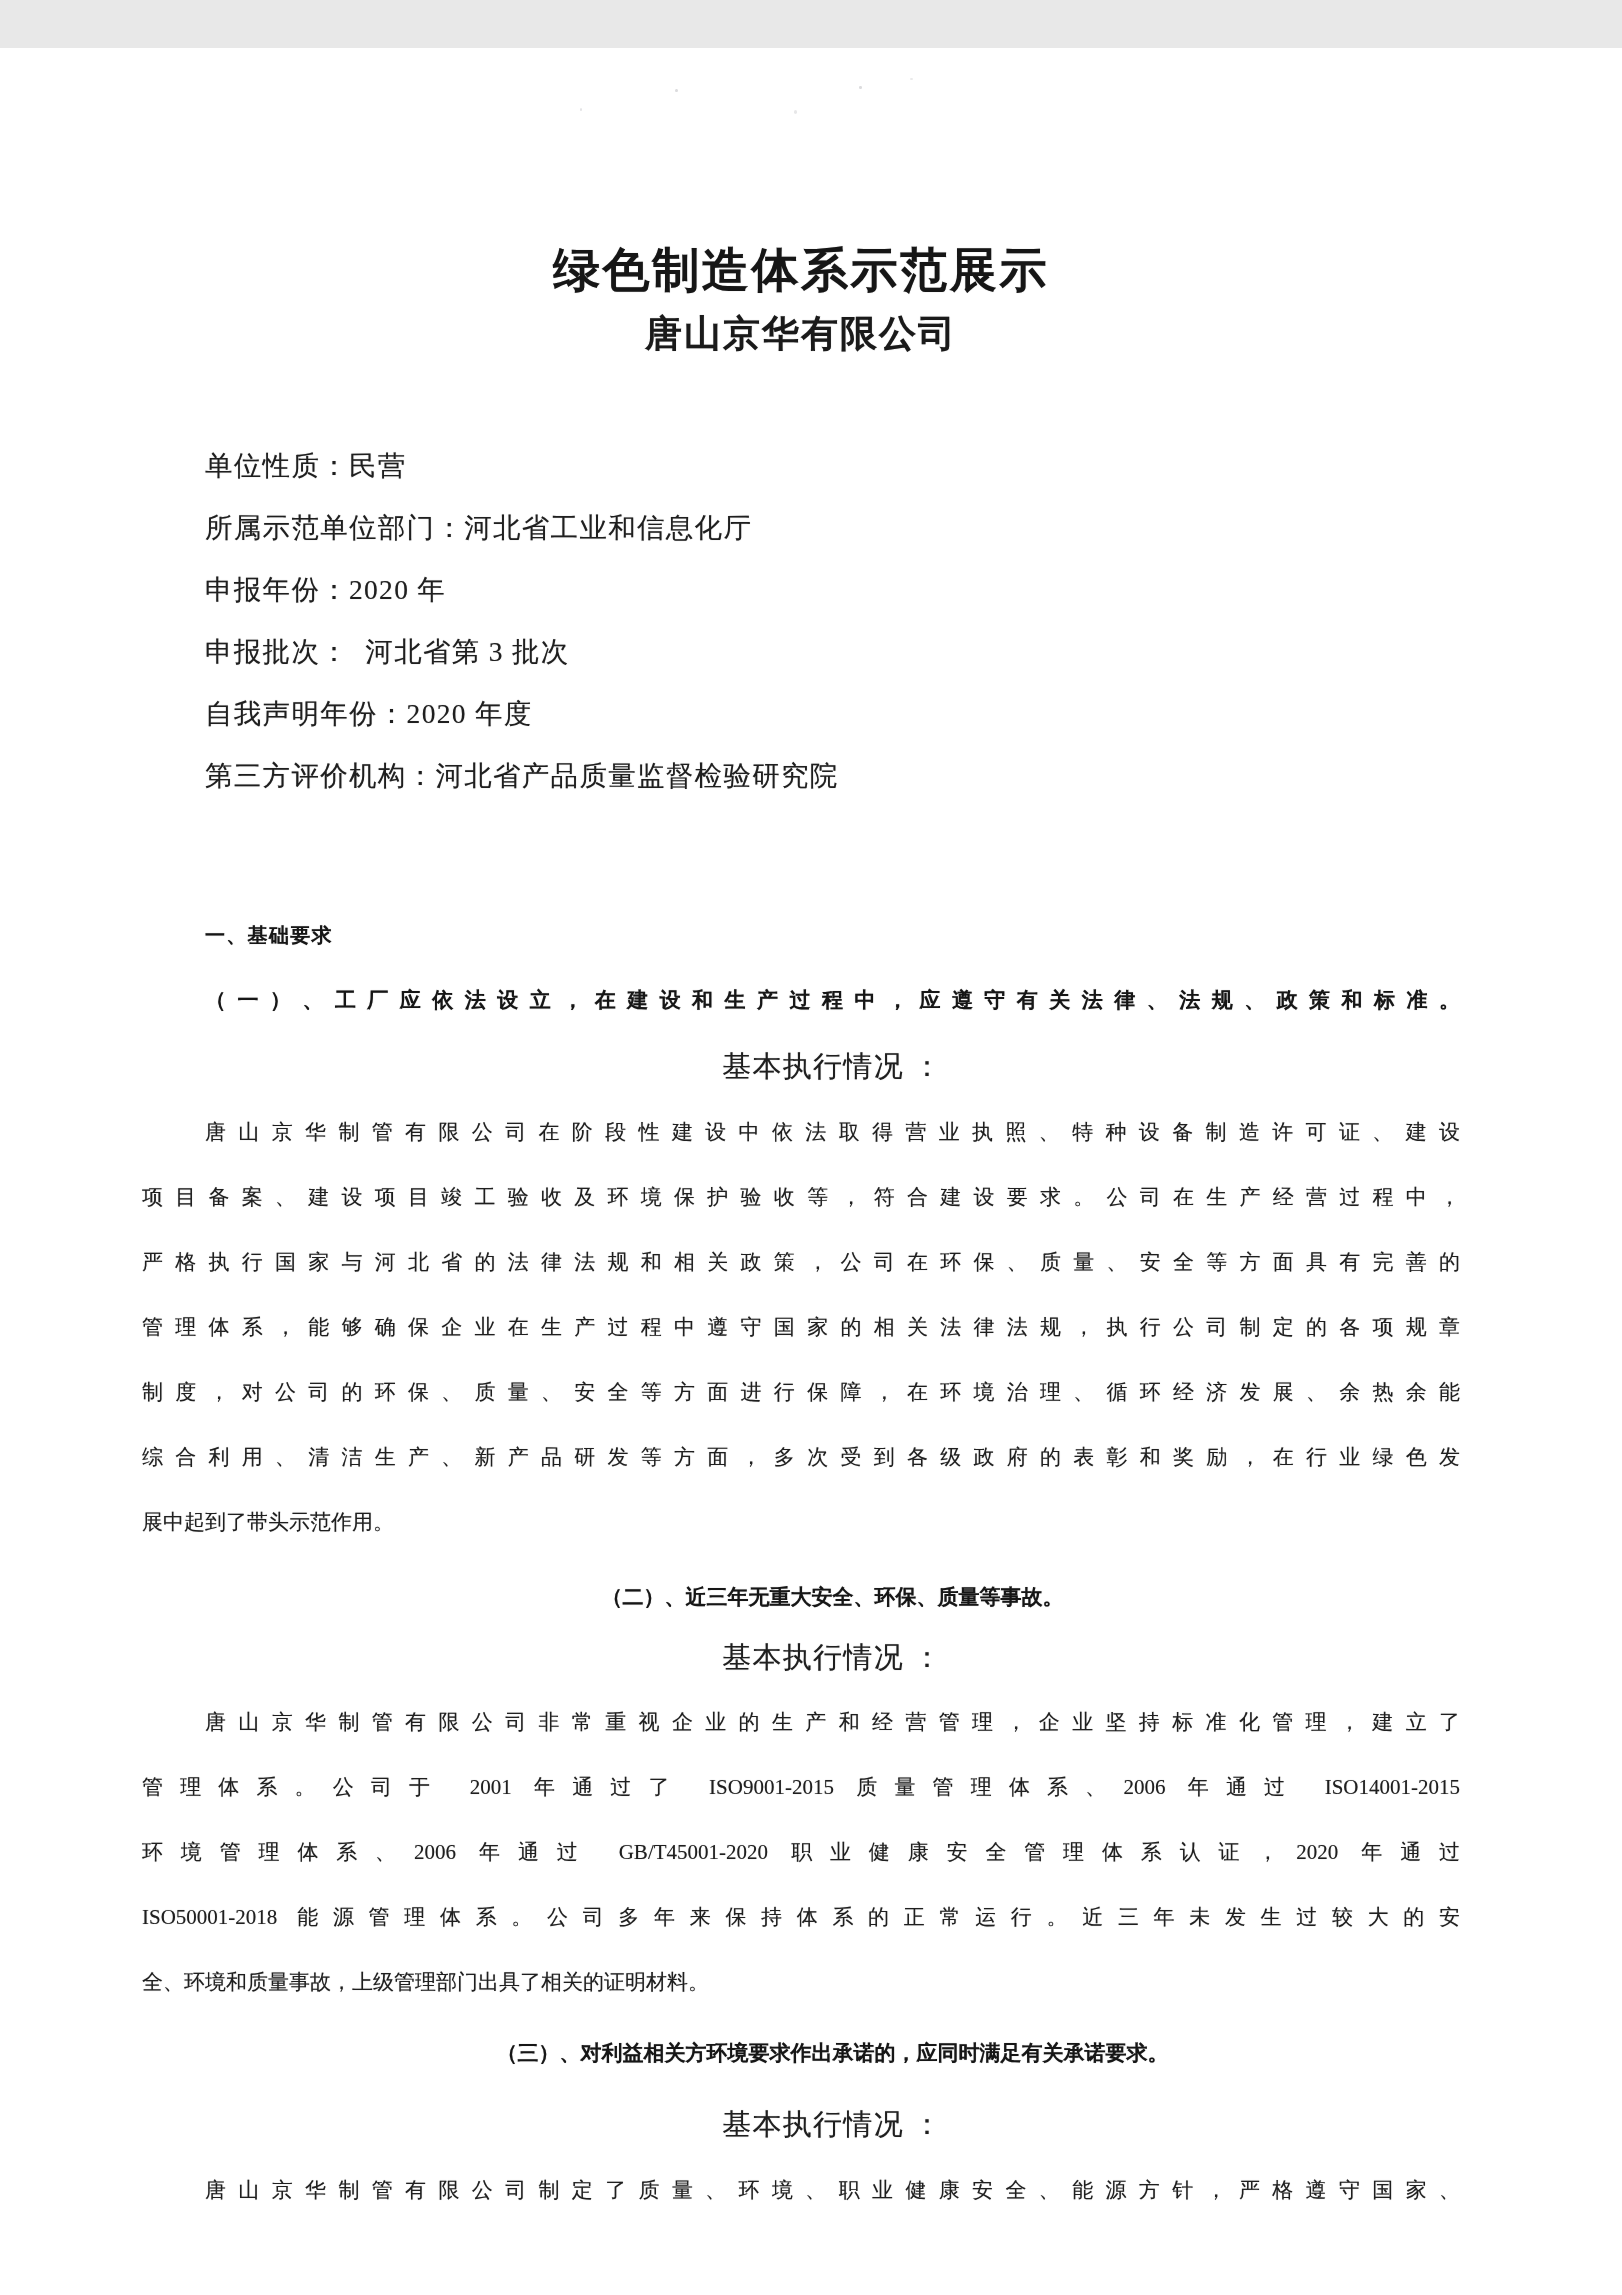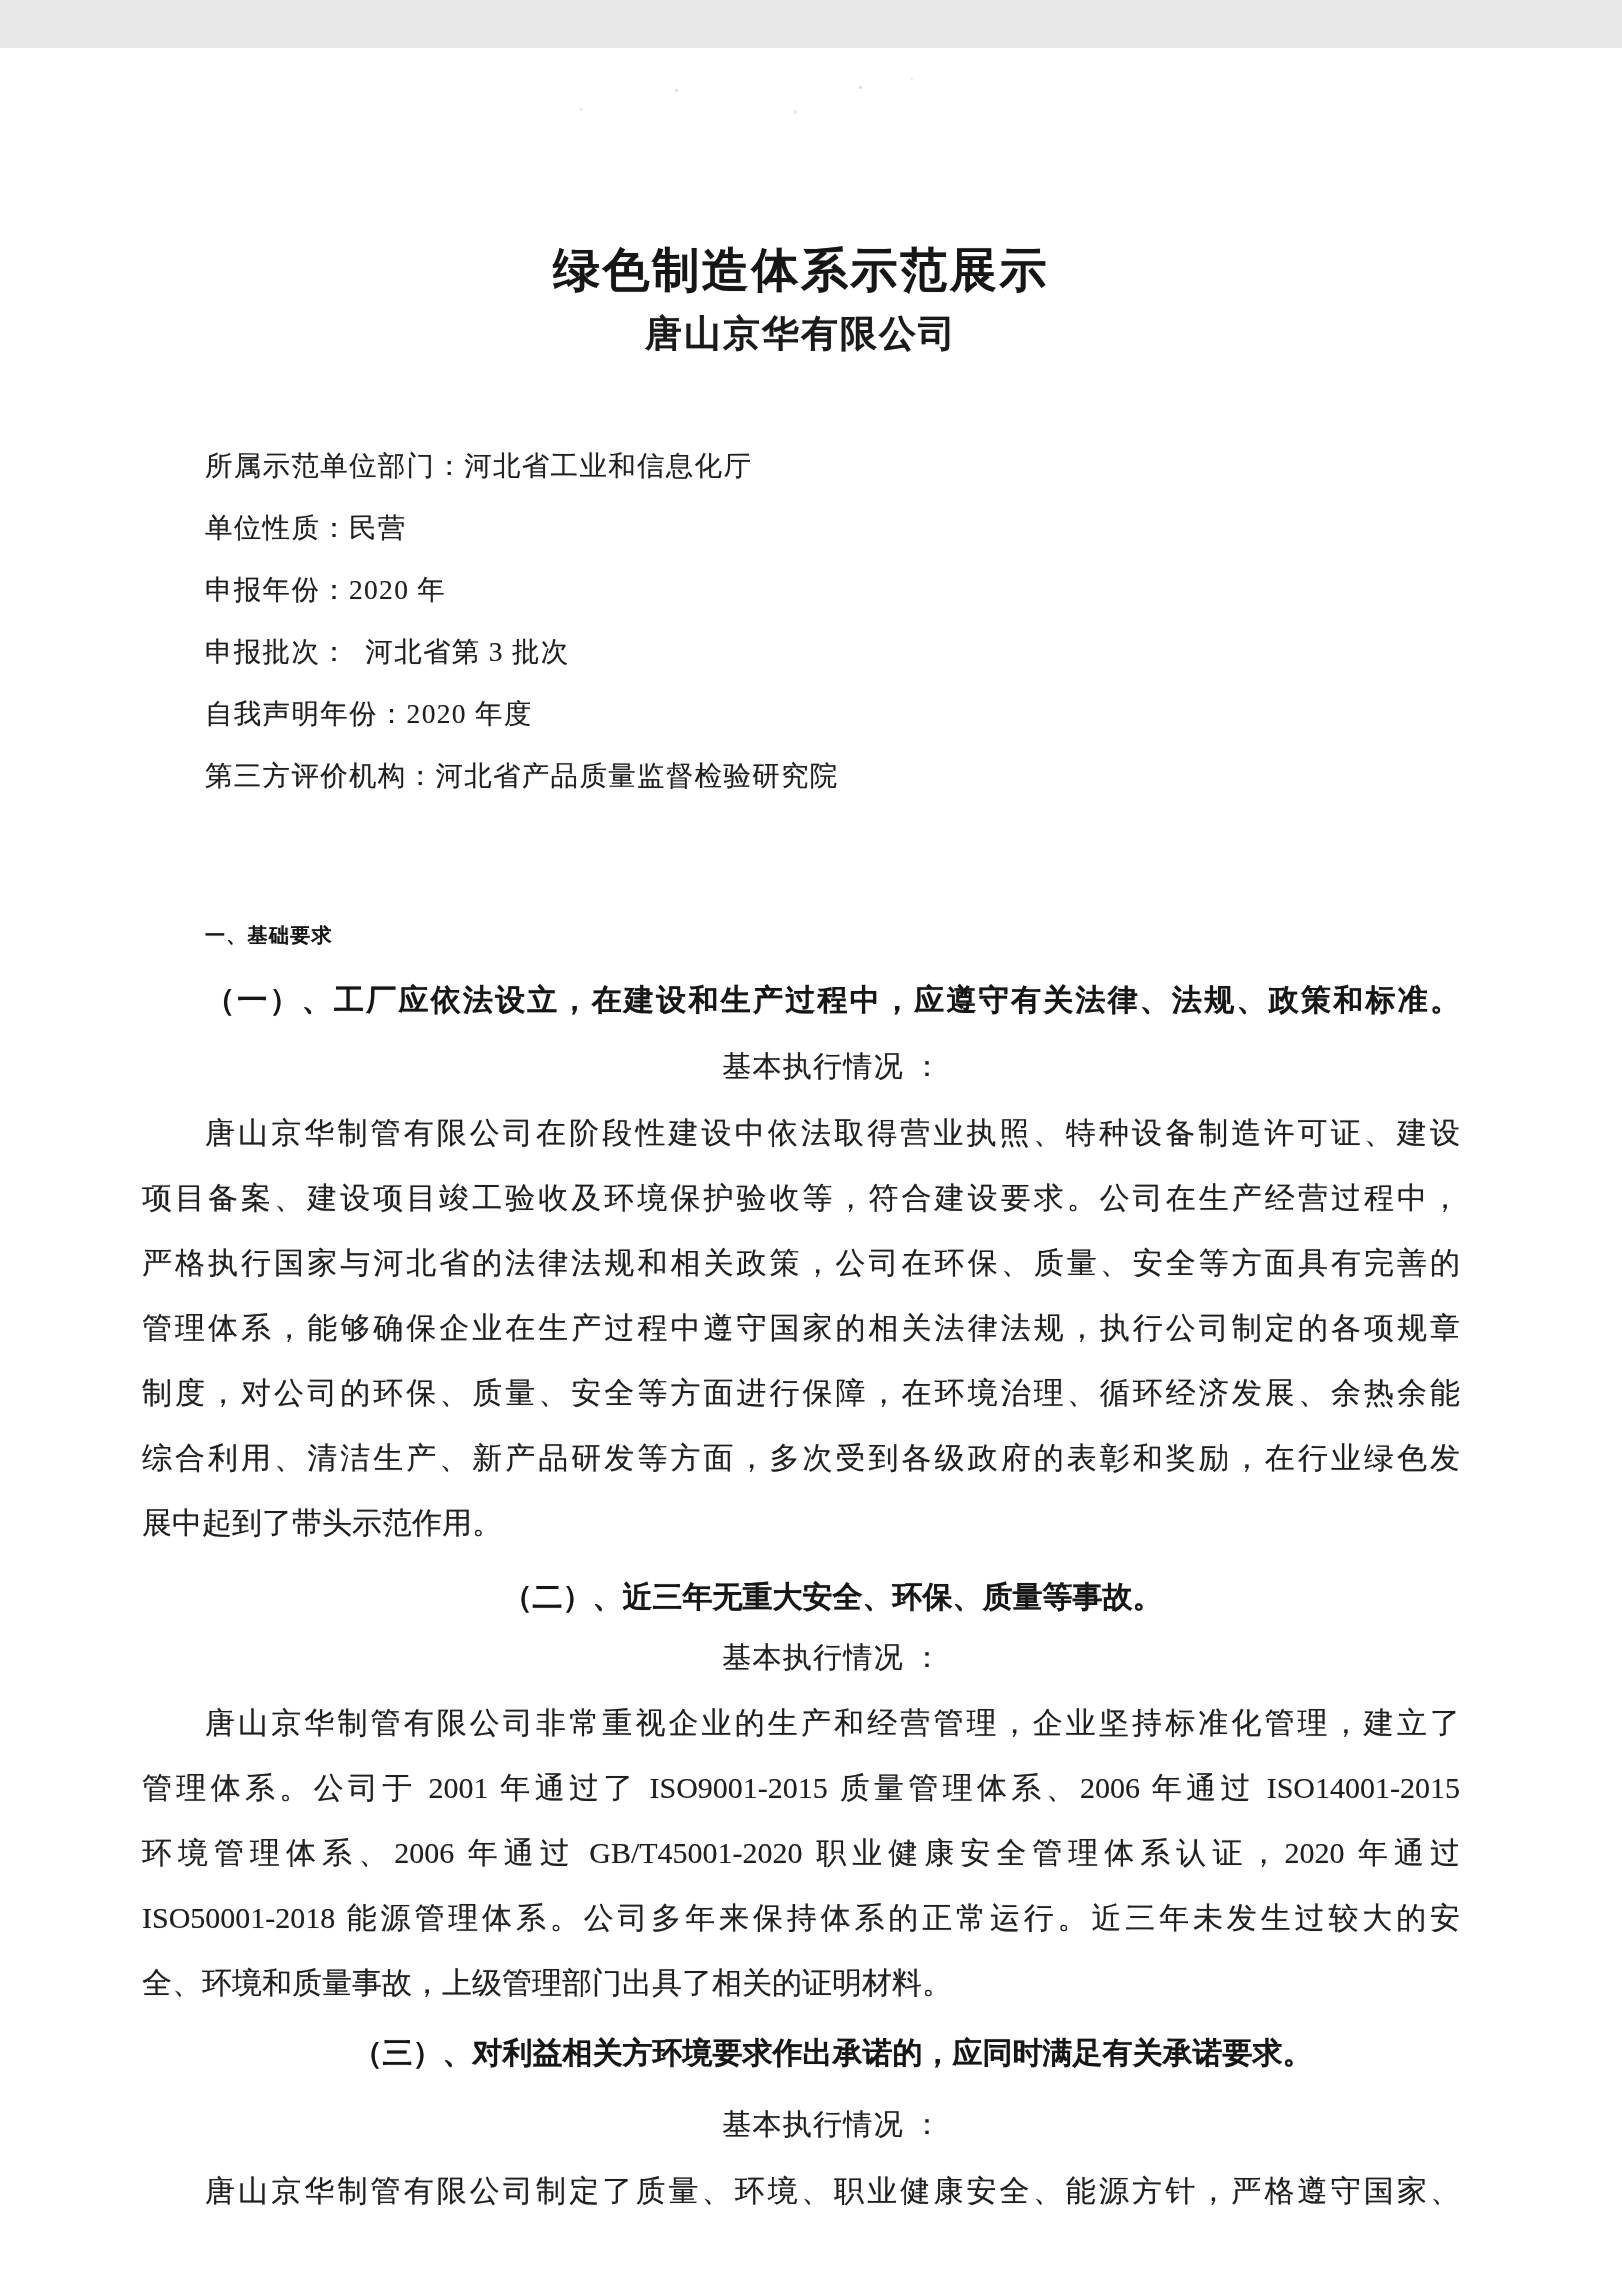--- a/index.html
+++ b/index.html
@@ -39,21 +39,21 @@
     padding-left:63px;
   }
   .meta-line{
     height:62px;line-height:62px;
     font-size:27.5px;letter-spacing:1.3px;
     white-space:pre;
   }
   .block{ position:absolute;left:0;right:0; }
   .line{
     height:65px;line-height:65px;
-    font-size:30px;letter-spacing:0;
+    font-size:21px;letter-spacing:0;
     text-justify:inter-character;
   }
   .indent{ padding-left:63px;text-align:center; }
   .jl{ text-align:justify; text-align-last:justify; }
   .bold{
     font-family:"Liberation Sans","DejaVu Sans",sans-serif;
     font-weight:700;color:#161616;
   }
   .sec-heading{
     font-family:"Liberation Sans","DejaVu Sans",sans-serif;
@@ -92,22 +92,22 @@
   <span class="speck s3"></span>
   <span class="speck s4"></span>
   <span class="speck s5"></span>
 
   <div class="content">
 
     <h1 class="title scan">绿色制造体系示范展示</h1>
     <div class="subtitle scan">唐山京华有限公司</div>
 
     <div class="meta">
+      <div class="meta-line scan">单位性质：民营</div>
       <div class="meta-line scan">所属示范单位部门：河北省工业和信息化厅</div>
-      <div class="meta-line scan">单位性质：民营</div>
       <div class="meta-line scan">申报年份：2020 年</div>
       <div class="meta-line scan">申报批次：  河北省第 3 批次</div>
       <div class="meta-line scan">自我声明年份：2020 年度</div>
       <div class="meta-line scan">第三方评价机构：河北省产品质量监督检验研究院</div>
     </div>
 
     <div class="block b-sec1 sec-heading scan">一、基础要求</div>
 
     <div class="block b-c1h">
       <div class="line bold indent jl scan">（一）、工厂应依法设立，在建设和生产过程中，应遵守有关法律、法规、政策和标准。</div>

